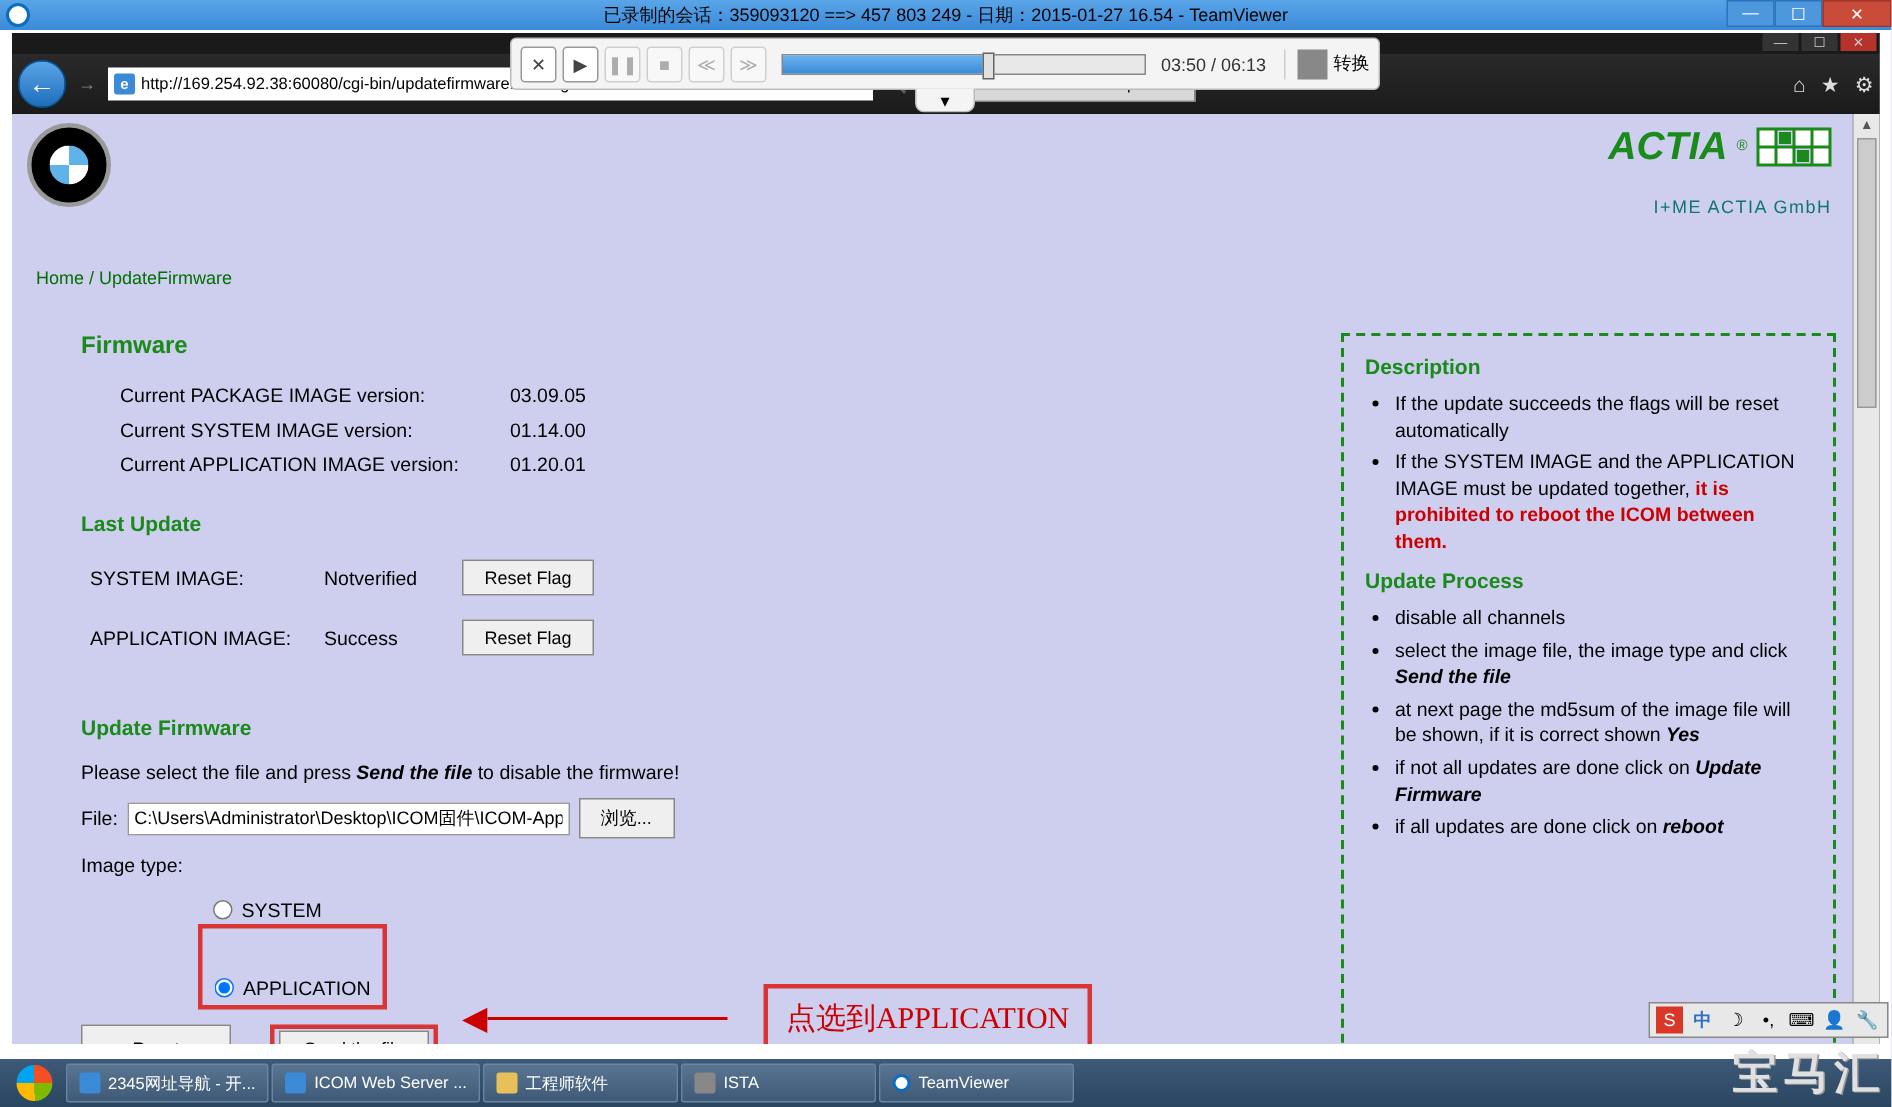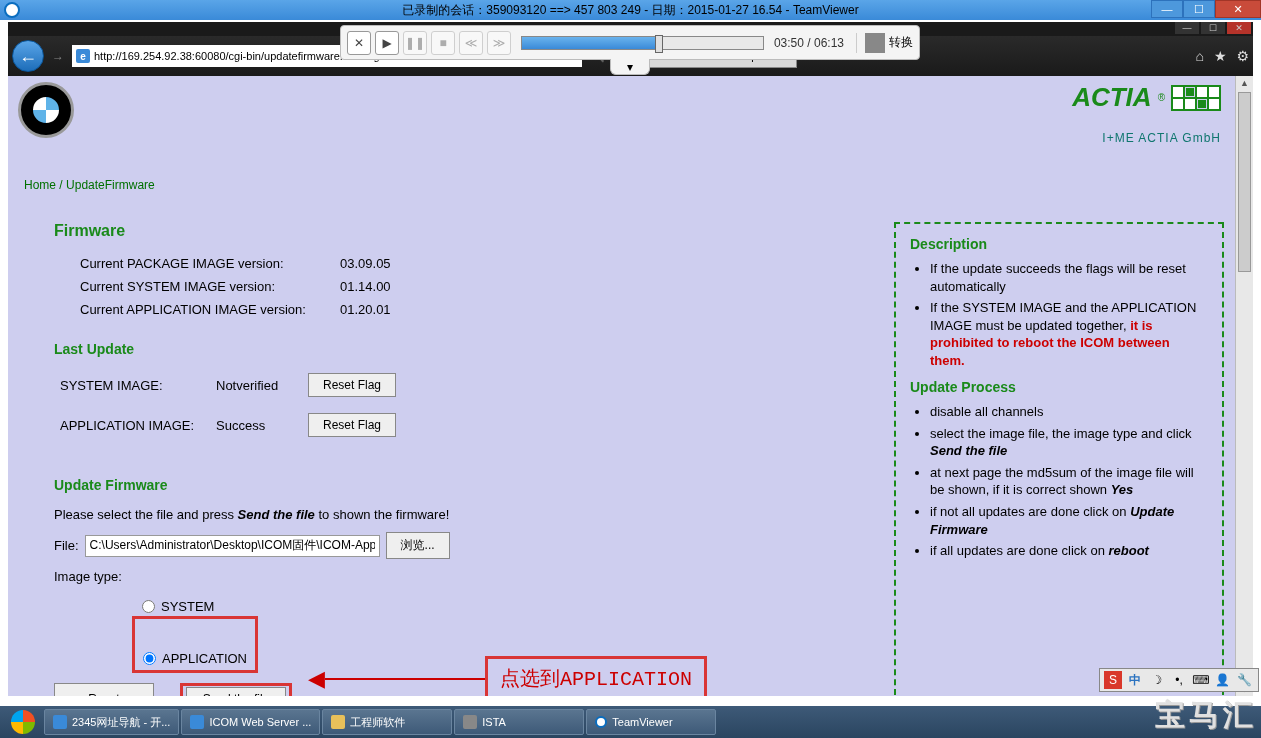--- a/index.html
+++ b/index.html
@@ -69,21 +69,21 @@
 .action-row { display:flex; gap:30px; margin-top:10px; }
 .btn-wide { width: 100px; text-align:center; }
 .btn-box { border: 3px solid #d93535; padding: 1px 3px; margin-left:-4px; }
 .desc-box { width:330px; border:2px dashed #1a8a1a; padding:12px 14px; font-size:13px; }
 .desc-box ul { margin:8px 0 10px 20px; }
 .desc-box li { margin-bottom:4px; line-height:1.35; }
 .red { color:#c00; font-weight:bold; }
 .arrow { color:#c00; font-size:22px; }
 .callout1 { position:absolute; top:580px; left:300px; display:flex; align-items:center; }
 .callout1 .line { width:160px; height:2px; background:#c00; }
-.callout1 .box { border:3px solid #d93535; padding:6px 12px; font-size:20px; color:#c00; font-family: Liberation Mono, monospace; background: #ceceef; }
+.callout1 .box { border:3px solid #d93535; padding:6px 12px; font-size:20px; color:#c00; font-family: Liberation Serif, serif; background: #ceceef; margin-left: 24px; }
 .taskbar { position:absolute; bottom:0; left:0; right:0; height:32px; background: linear-gradient(#3e5a78,#2a4560); display:flex; align-items:center; padding:16px 4px; gap:2px; }
 .start { width:38px; height:28px; border-radius:4px; display:flex; align-items:center; justify-content:center; cursor:pointer; }
 .start-orb { width:24px; height:24px; border-radius:50%; background: conic-gradient(#f25022 0 90deg,#7fba00 90deg 180deg,#ffb900 180deg 270deg,#00a4ef 270deg 360deg); }
 .task { height:26px; padding:0 8px; background: linear-gradient(#5a7590,#3e5a78); border:1px solid #6a85a0; border-radius:2px; color:#fff; font-size:11px; display:flex; align-items:center; gap:5px; cursor:pointer; min-width:130px; }
 .task .ticon { width:14px; height:14px; background:#3a8ad8; border-radius:2px; }
 .task .ticon.folder { background:#e8c05a; }
 .task .ticon.ista { background:#888; }
 .task .ticon.tv { background:#fff; border:2px solid #0a6dbf; border-radius:50%; width:12px; height:12px; }
 .ime-float { position:absolute; right:2px; top:668px; background:#e8e8e8; border:1px solid #888; padding:2px 4px; display:flex; gap:4px; font-size:12px; align-items:center; z-index:60; }
 .ime-icon { width:18px; height:18px; display:inline-flex; align-items:center; justify-content:center; }
@@ -213,21 +213,21 @@
           <tr>
             <td>APPLICATION IMAGE:</td>
             <td>Success</td>
             <td><button class="btn">Reset Flag</button></td>
           </tr>
         </tbody>
           </table>
 
         <h3>Update Firmware</h3>
         <div style="font-size:13px">
-          <span>Please select the file and press </span><b><i>Send the file</i></b><span> to shown the firmware!</span>
+          <span>Please select the file and press </span><b><i>Send the file</i></b><span> to disable the firmware!</span>
         </div>
         <div class="file-row">
           <span>File:</span>
           <input class="file-input" value="C:\Users\Administrator\Desktop\ICOM固件\ICOM-App" style="">
           <button class="btn">浏览...</button>
         </div>
         <div style="display:flex;margin-top:10px;font-size:13px">
             <span style="width:88px">Image type:</span>
           <div>
             <label class="radio-row">

